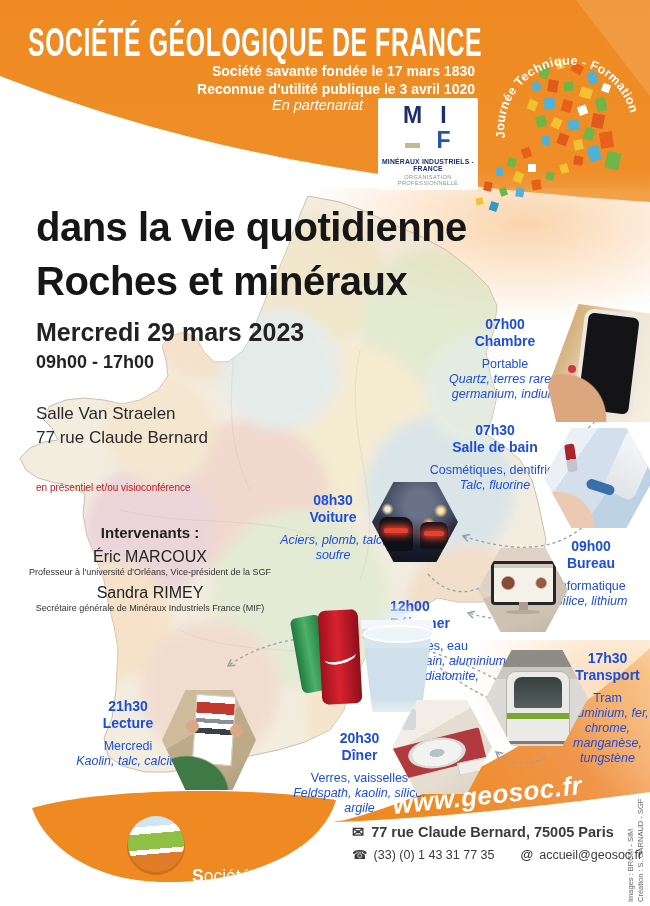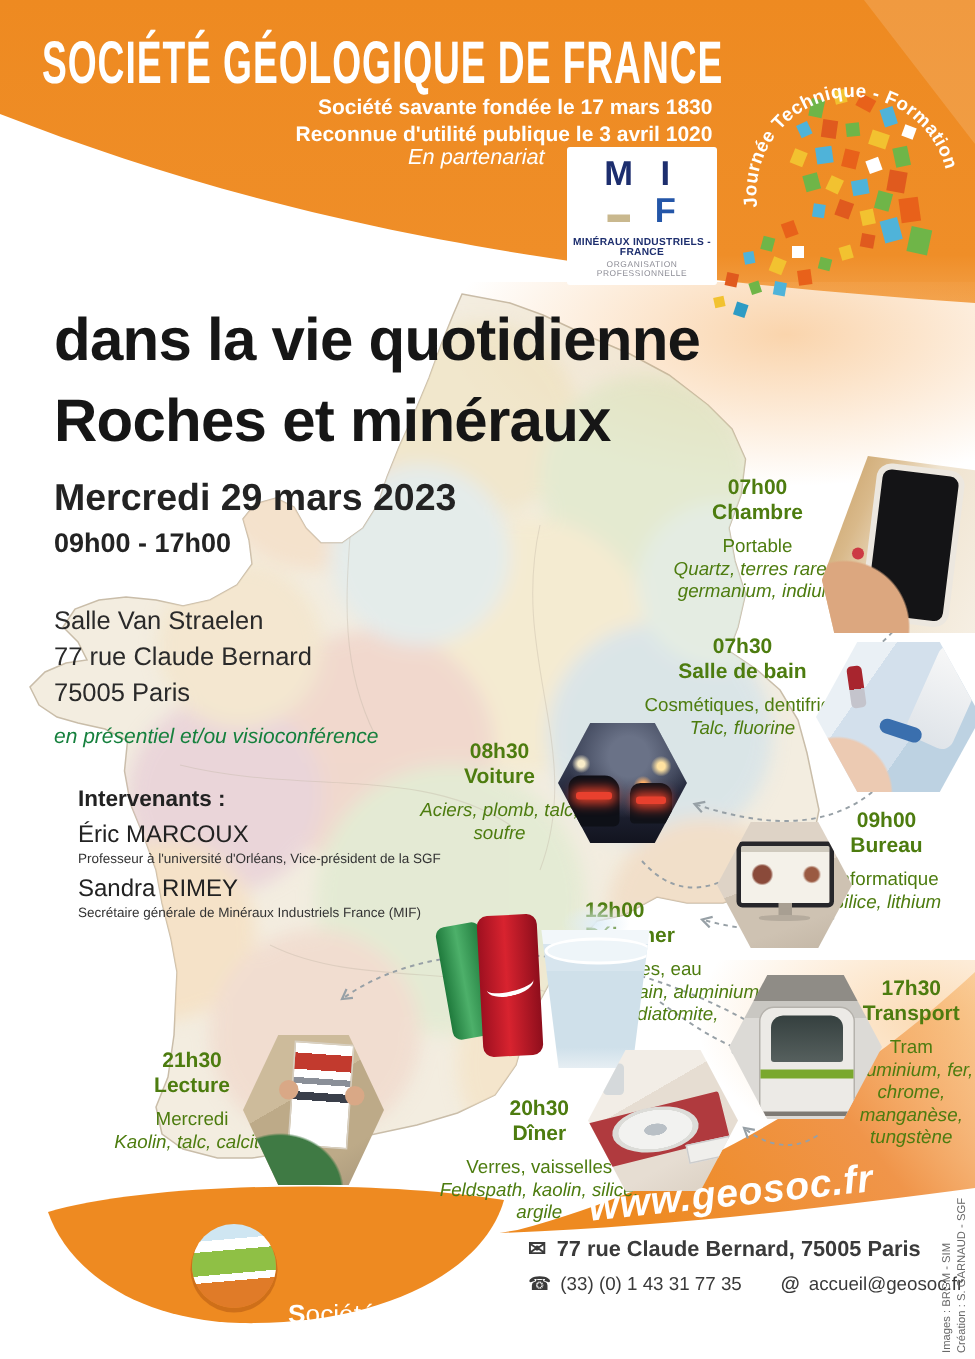--- a/index.html
+++ b/index.html
@@ -21,28 +21,28 @@
   .mif-f{color:#2456a8;}
   .mif-n1{font-size:6.8px;font-weight:bold;color:#1d2e6e;letter-spacing:.2px;margin-top:5px;}
   .mif-n2{font-size:5.6px;color:#8d8d96;letter-spacing:.4px;margin-top:2px;}
 
   
   .title{position:absolute;left:36px;top:200px;font-size:40px;font-weight:bold;color:#161616;
          line-height:54px;letter-spacing:-.5px;}
   .date{position:absolute;left:36px;top:318px;font-size:25px;font-weight:bold;color:#232323;}
   .time{position:absolute;left:36px;top:352px;font-size:18px;font-weight:bold;color:#232323;}
   .venue{position:absolute;left:36px;top:402px;font-size:17px;line-height:24px;color:#2a2a2a;}
-  .mode{position:absolute;left:36px;top:482px;font-size:14px;font-style:italic;color:#15803d;}
-  .spk{position:absolute;left:52px;top:524px;width:260px;}
+  .mode{position:absolute;left:36px;top:482px;font-size:10px;color:#b91c1c;}
+  .spk{position:absolute;left:20px;top:524px;width:260px;text-align:center;}
   .spk-h{font-size:15px;font-weight:bold;margin-bottom:7px;}
   .spk-n{font-size:16px;line-height:17px;}
   .spk-r{font-size:9px;color:#333;margin:2px 0 7px 0;}
 
   
-  .tl{position:absolute;text-align:center;color:#4d7c0f;}
+  .tl{position:absolute;text-align:center;color:#1d4ed8;}
   .tl .tt,.tl .tn{font-weight:bold;font-size:14px;line-height:17px;}
   .tl .tn{margin-bottom:7px;}
   .tl .ti{font-size:12.5px;line-height:15px;}
   .tl .tm{font-size:12.5px;line-height:15px;font-style:italic;}
   .tl-left{text-align:left;}
 
   
   .hex{position:absolute;clip-path:polygon(0 50%,25% 0,75% 0,100% 50%,75% 100%,25% 100%);overflow:hidden;}
   .ph{position:absolute;left:548px;top:304px;width:102px;height:118px;overflow:hidden;
       clip-path:polygon(30% 0,100% 8%,100% 100%,8% 100%,0 70%);
@@ -306,21 +306,20 @@
 
   <div class="title">
     <div>dans la vie quotidienne</div>
     <div>Roches et minéraux</div>
   </div>
   <div class="date">Mercredi 29 mars 2023</div>
   <div class="time">09h00 - 17h00</div>
   <div class="venue">
     <div>Salle Van Straelen</div>
     <div>77 rue Claude Bernard</div>
-    <div>75005 Paris</div>
   </div>
   <div class="mode">en présentiel et/ou visioconférence</div>
 
   <div class="spk">
     <div class="spk-h">Intervenants :</div>
     <div class="spk-n">Éric MARCOUX</div>
     <div class="spk-r">Professeur à l'université d'Orléans, Vice-président de la SGF</div>
     <div class="spk-n">Sandra RIMEY</div>
     <div class="spk-r">Secrétaire générale de Minéraux Industriels France (MIF)</div>
   </div>

